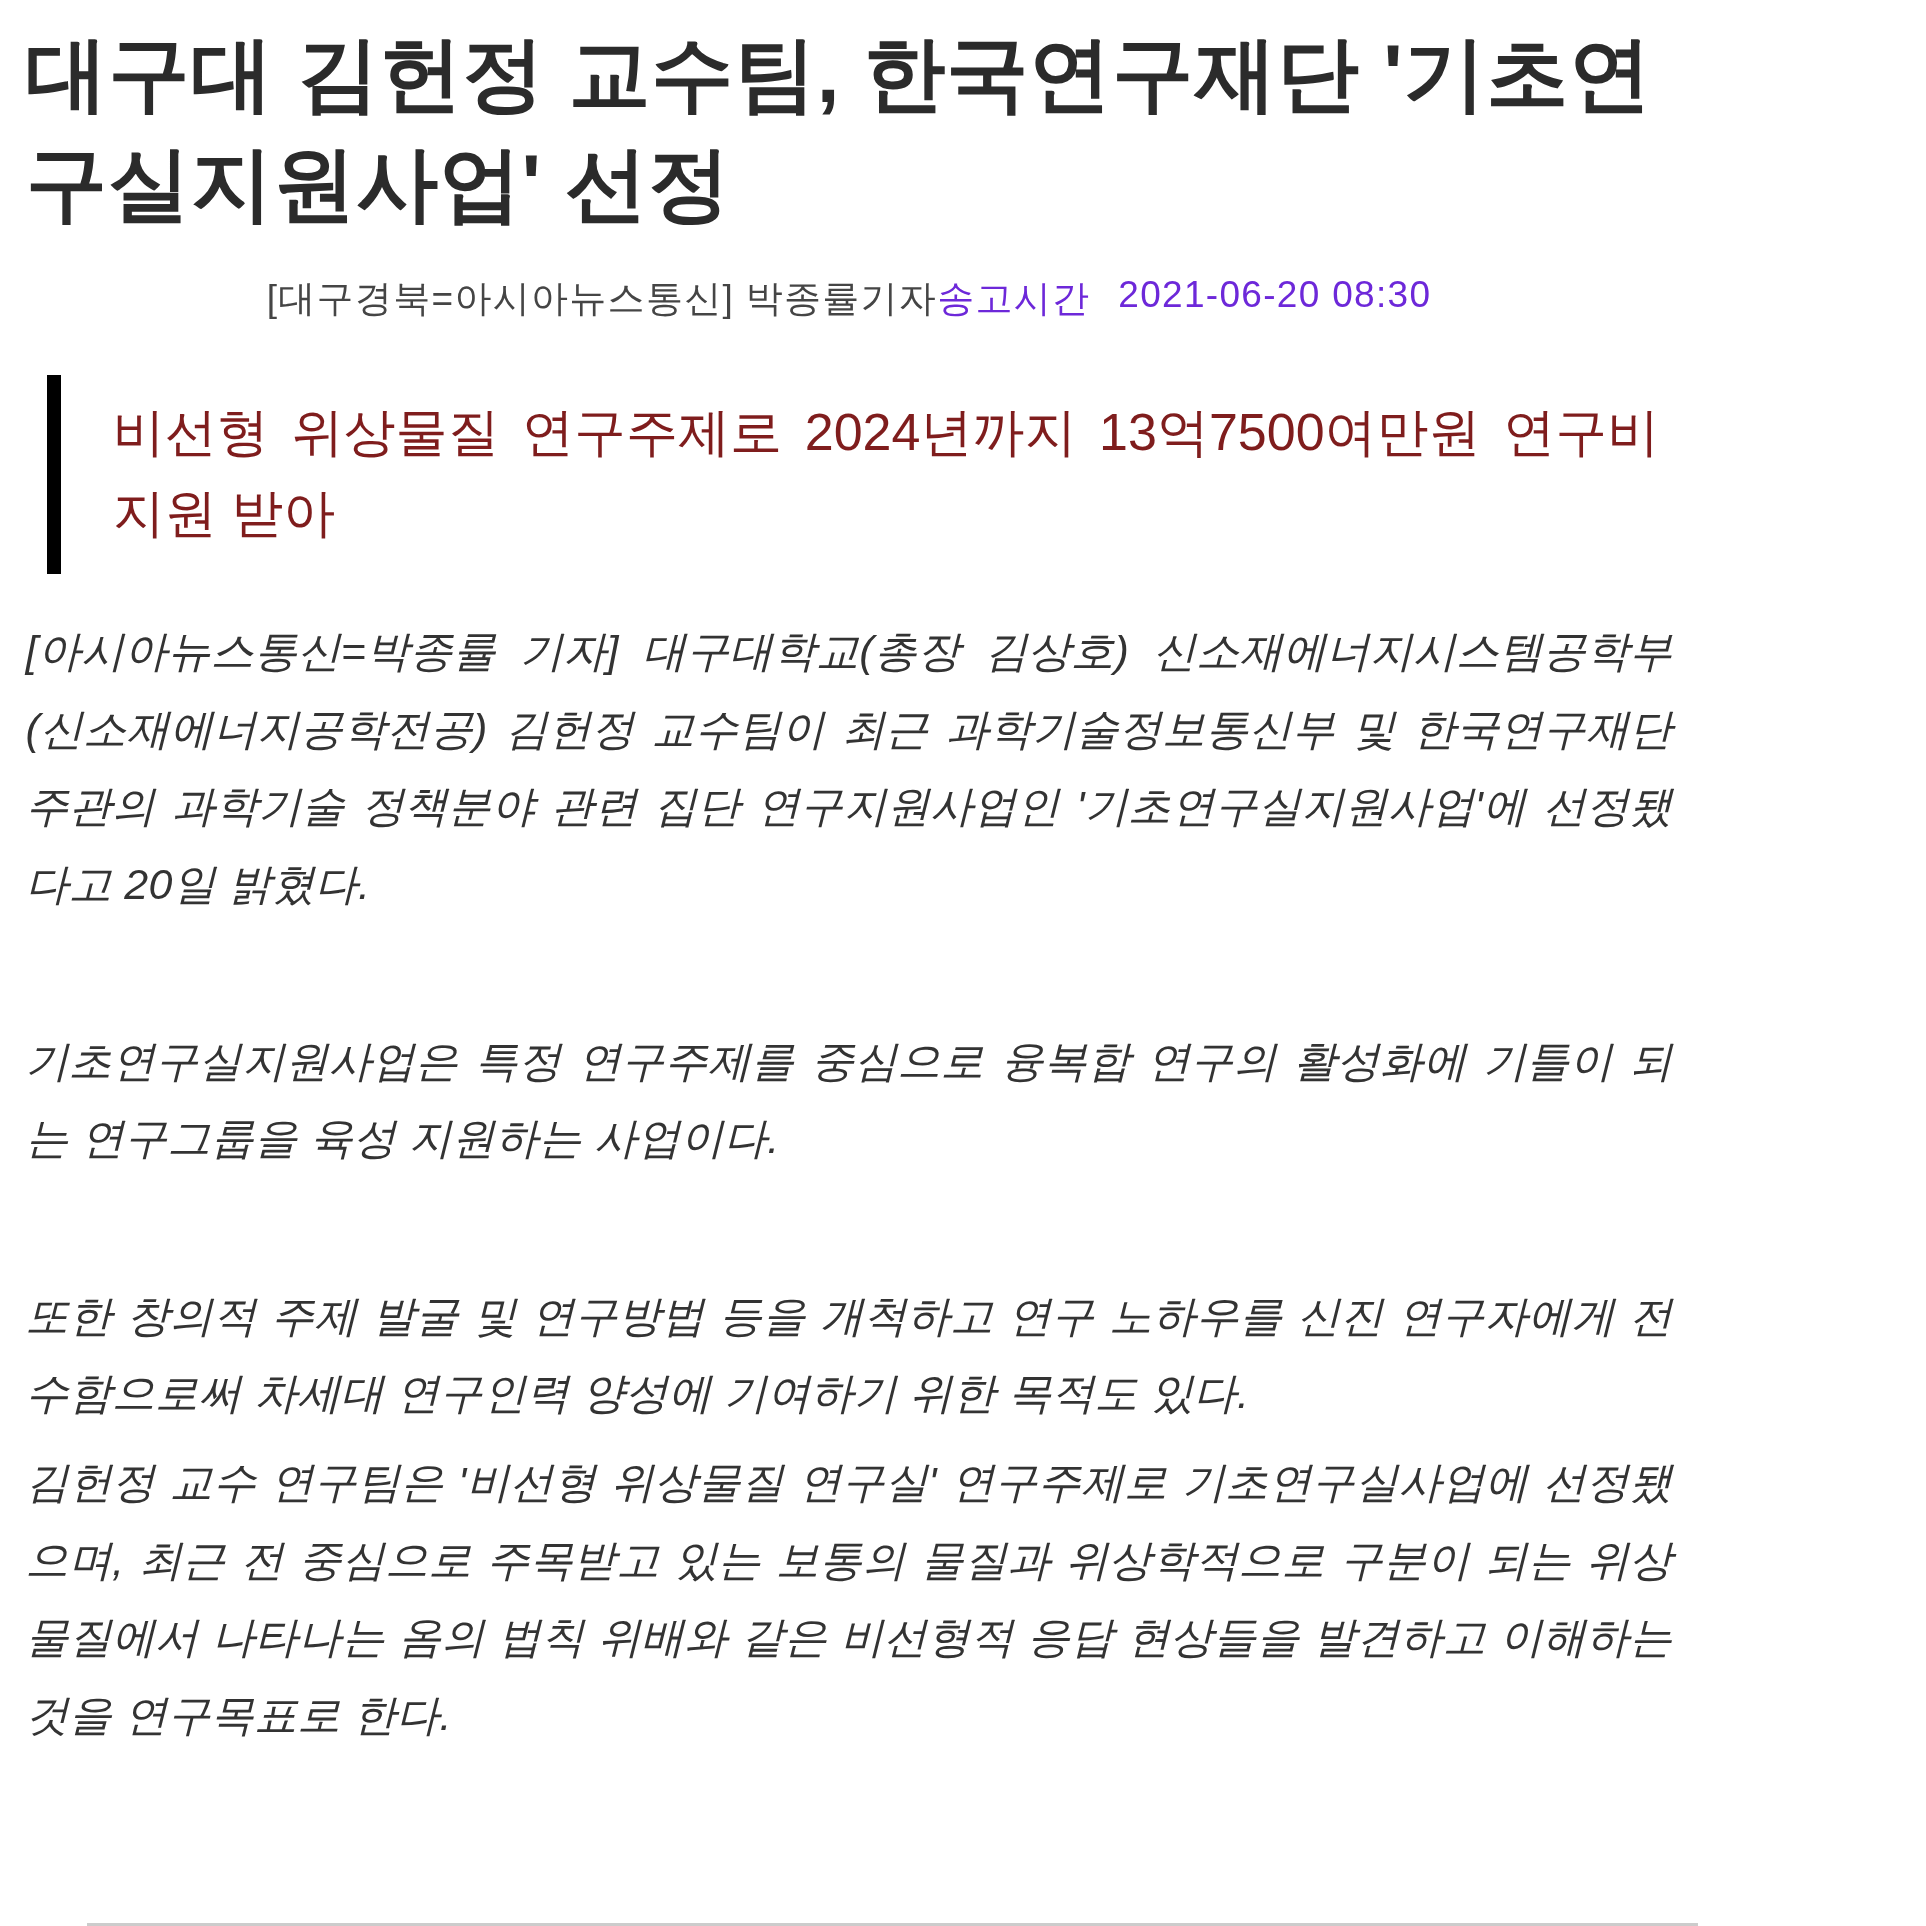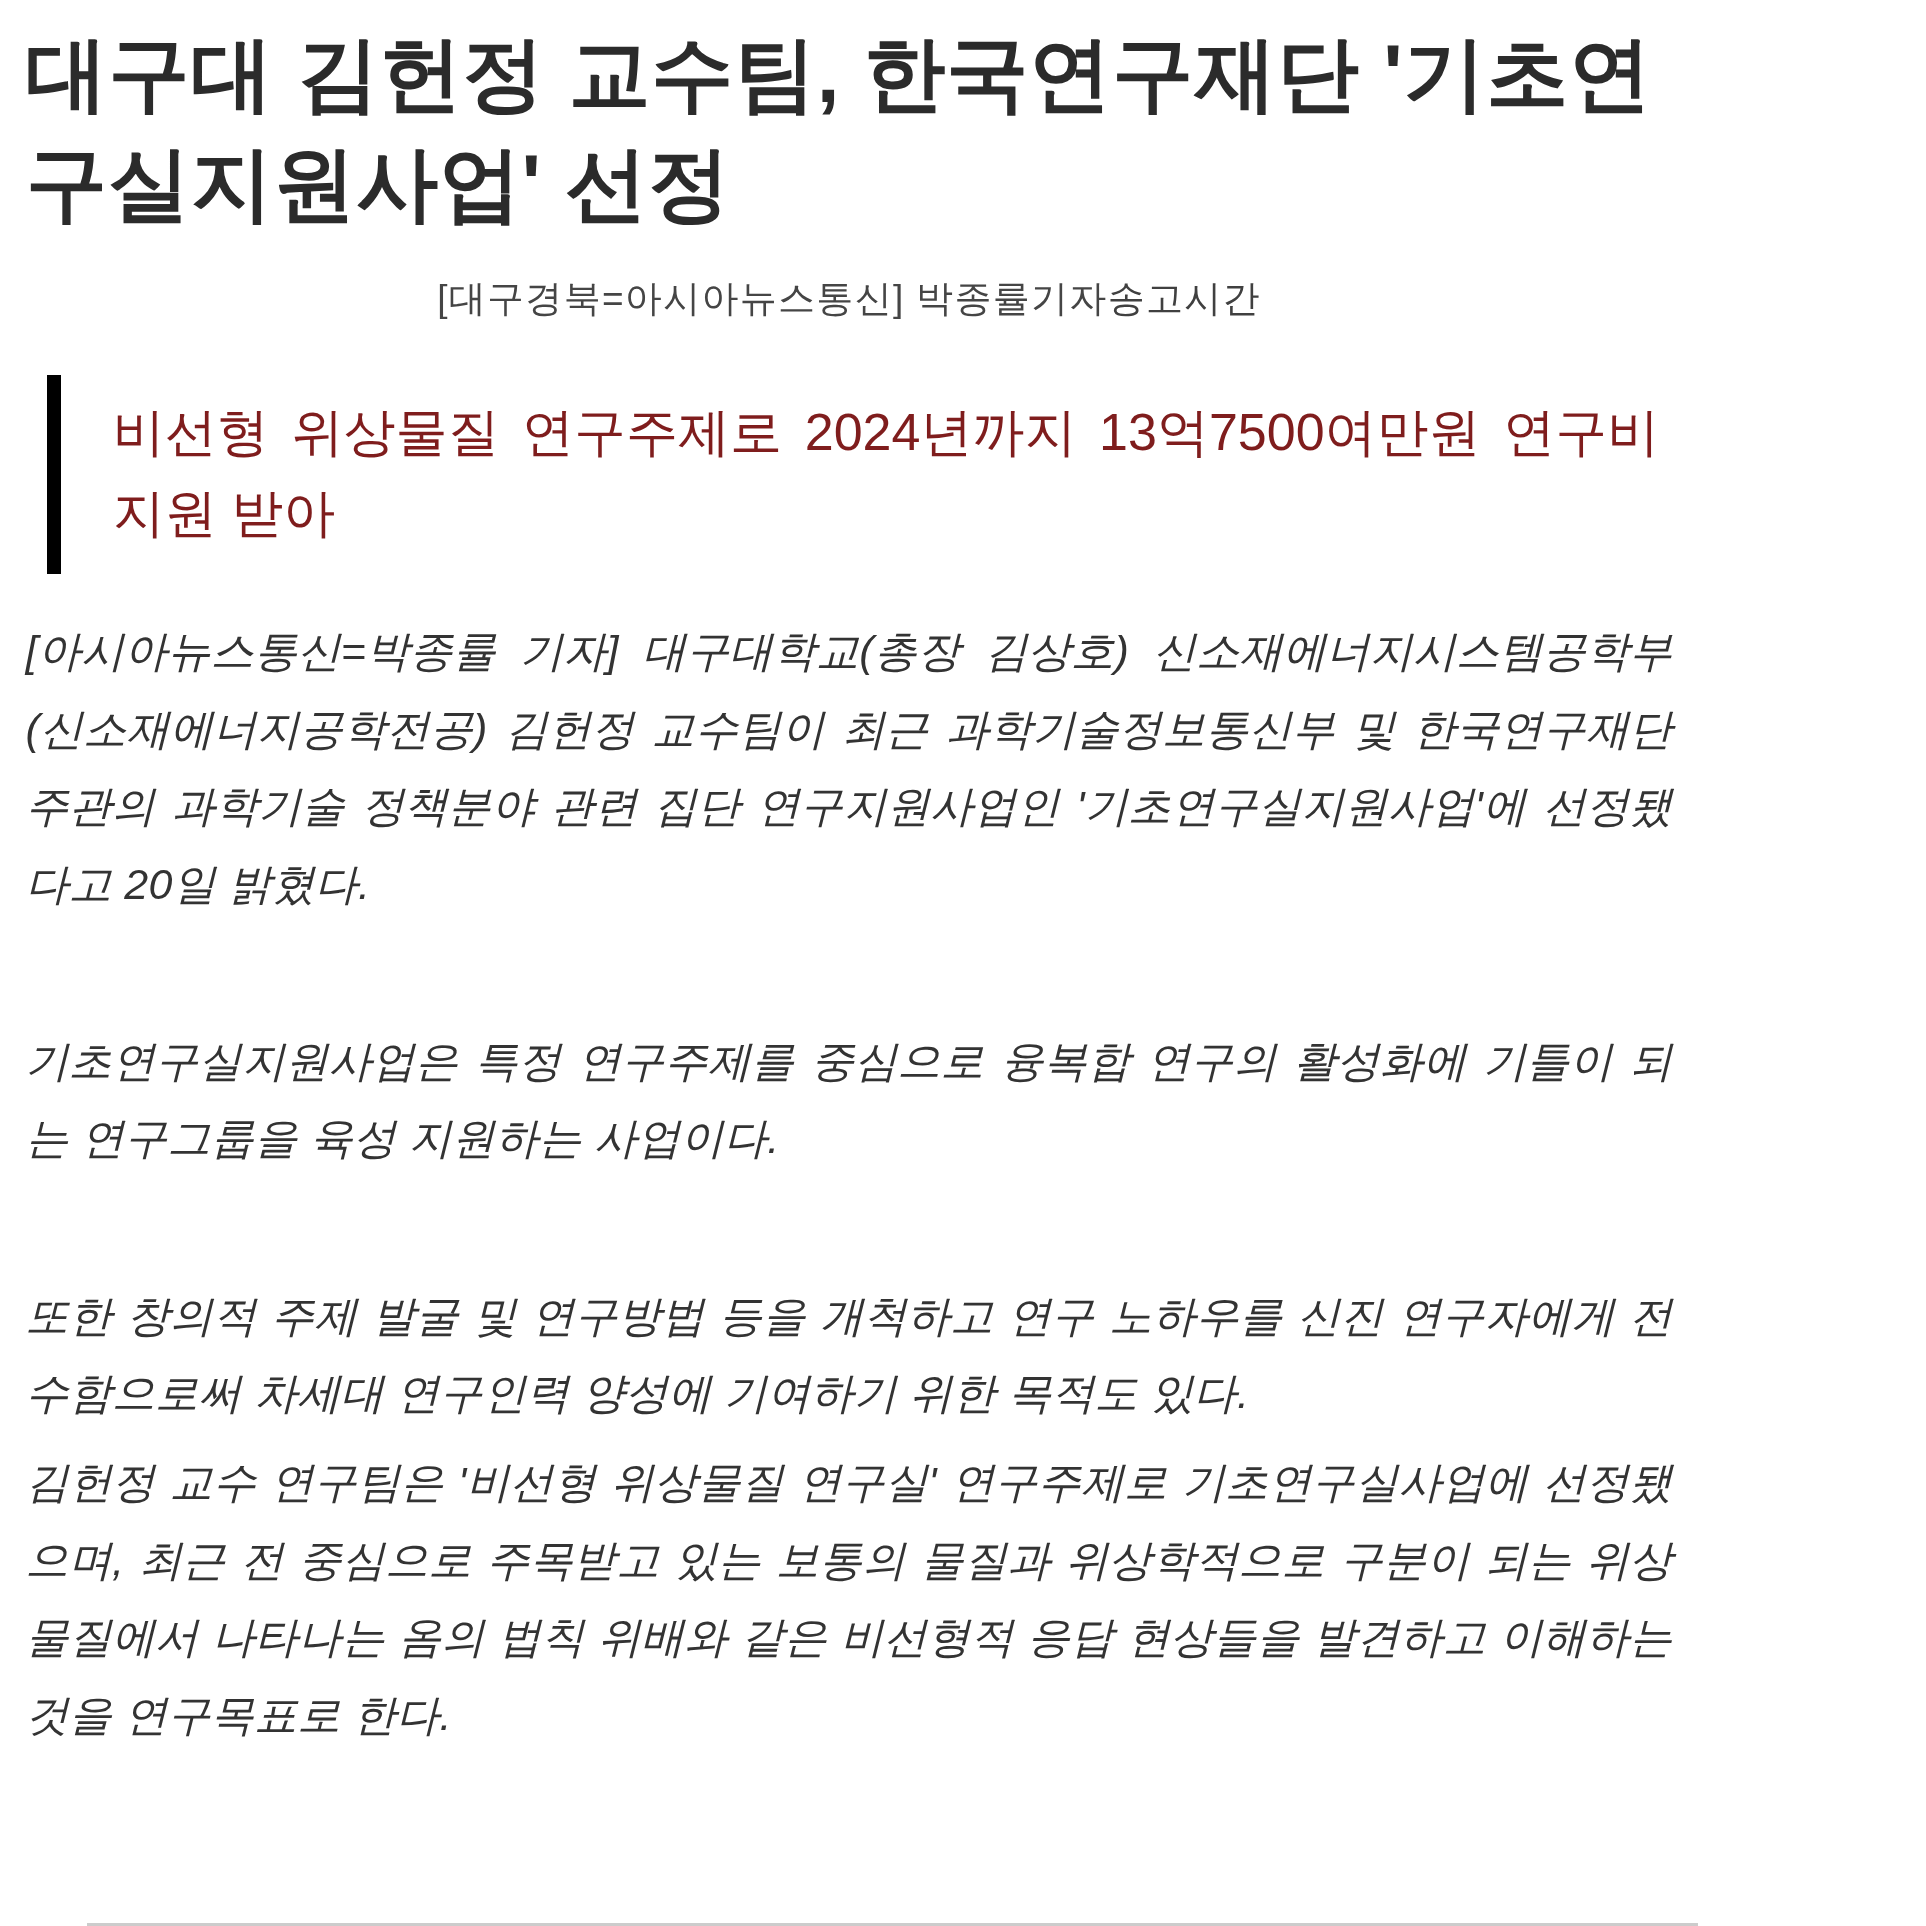--- a/index.html
+++ b/index.html
@@ -31,21 +31,21 @@
     justify-content: center;
     align-items: baseline;
     font-size: 37px;
     color: #454545;
     letter-spacing: 1.3px;
     margin-bottom: 51px;
   }
   .publish-time {
     display: inline-flex;
     gap: 28px;
-    color: #404040;
+    color: #6d28d9;
   }
   .subhead {
     border-left: 14.7px solid #000000;
     margin-left: 21.4px;
     padding: 17.4px 13.4px 20px 52px;
     font-size: 52px;
     font-weight: 400;
     color: #7f1d1d;
     line-height: 1.56;
     text-align: justify;
@@ -81,20 +81,21 @@
 <body>
 
 <div class="page">
 
   <h1 class="title">대구대 김헌정 교수팀, 한국연구재단 '기초연구실지원사업' 선정</h1>
 
   <div class="meta-row">
     <span>[대구경북=아시아뉴스통신] 박종률기자</span>
     <span class="publish-time">
       <span>송고시간</span>
+      <span>2021-06-20 08:30</span>
     </span>
   </div>
 
   <blockquote class="subhead">
     <span>비선형 위상물질 연구주제로 2024년까지 13억7500여만원 연구비 지원 받아</span>
   </blockquote>
 
   <p class="body-p">[아시아뉴스통신=박종률 기자] 대구대학교(총장 김상호) 신소재에너지시스템공학부(신소재에너지공학전공) 김헌정 교수팀이 최근 과학기술정보통신부 및 한국연구재단 주관의 과학기술 정책분야 관련 집단 연구지원사업인 '기초연구실지원사업'에 선정됐다고 20일 밝혔다.</p>
 
   <p class="body-p">기초연구실지원사업은 특정 연구주제를 중심으로 융복합 연구의 활성화에 기틀이 되는 연구그룹을 육성 지원하는 사업이다.</p>

